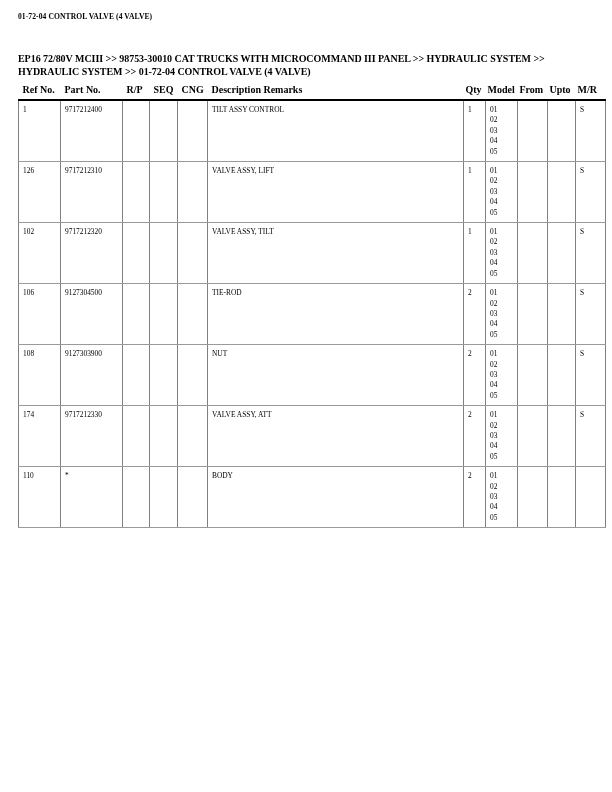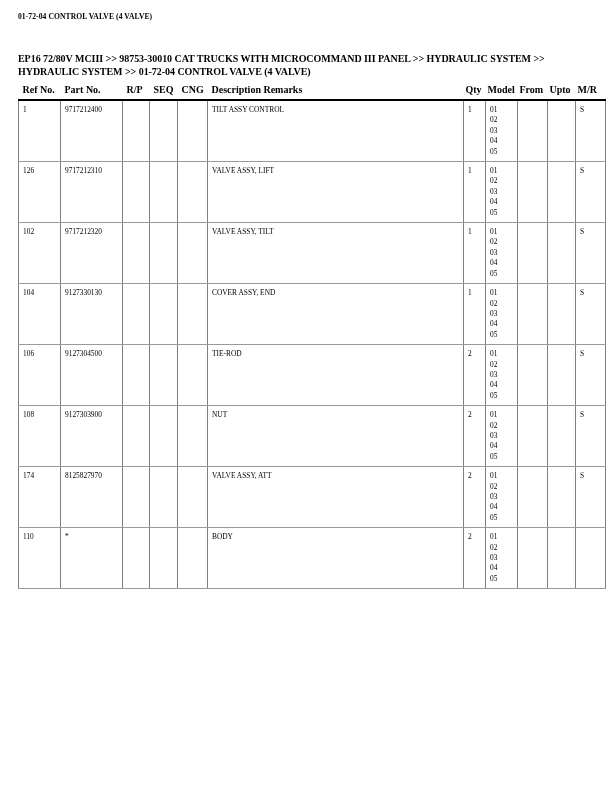--- a/index.html
+++ b/index.html
@@ -182,37 +182,20 @@
             <td><span class="model-stack">01
 02
 03
 04
 05</span></td>
             <td></td>
             <td></td>
             <td class="last-cell">S</td>
           </tr>
           <tr>
-            <td>104</td>
-            <td>9127330130</td>
-            <td></td>
-            <td></td>
-            <td></td>
-            <td>COVER ASSY, END</td>
-            <td>1</td>
-            <td><span class="model-stack">01
-02
-03
-04
-05</span></td>
-            <td></td>
-            <td></td>
-            <td class="last-cell">S</td>
-          </tr>
-          <tr>
             <td>106</td>
             <td>9127304500</td>
             <td></td>
             <td></td>
             <td></td>
             <td>TIE-ROD</td>
             <td>2</td>
             <td><span class="model-stack">01
 02
 03
@@ -234,21 +217,21 @@
 02
 03
 04
 05</span></td>
             <td></td>
             <td></td>
             <td class="last-cell">S</td>
           </tr>
           <tr>
             <td>174</td>
-            <td>8125827970</td>
+            <td>9717212330</td>
             <td></td>
             <td></td>
             <td></td>
             <td>VALVE ASSY, ATT</td>
             <td>2</td>
             <td><span class="model-stack">01
 02
 03
 04
 05</span></td>

